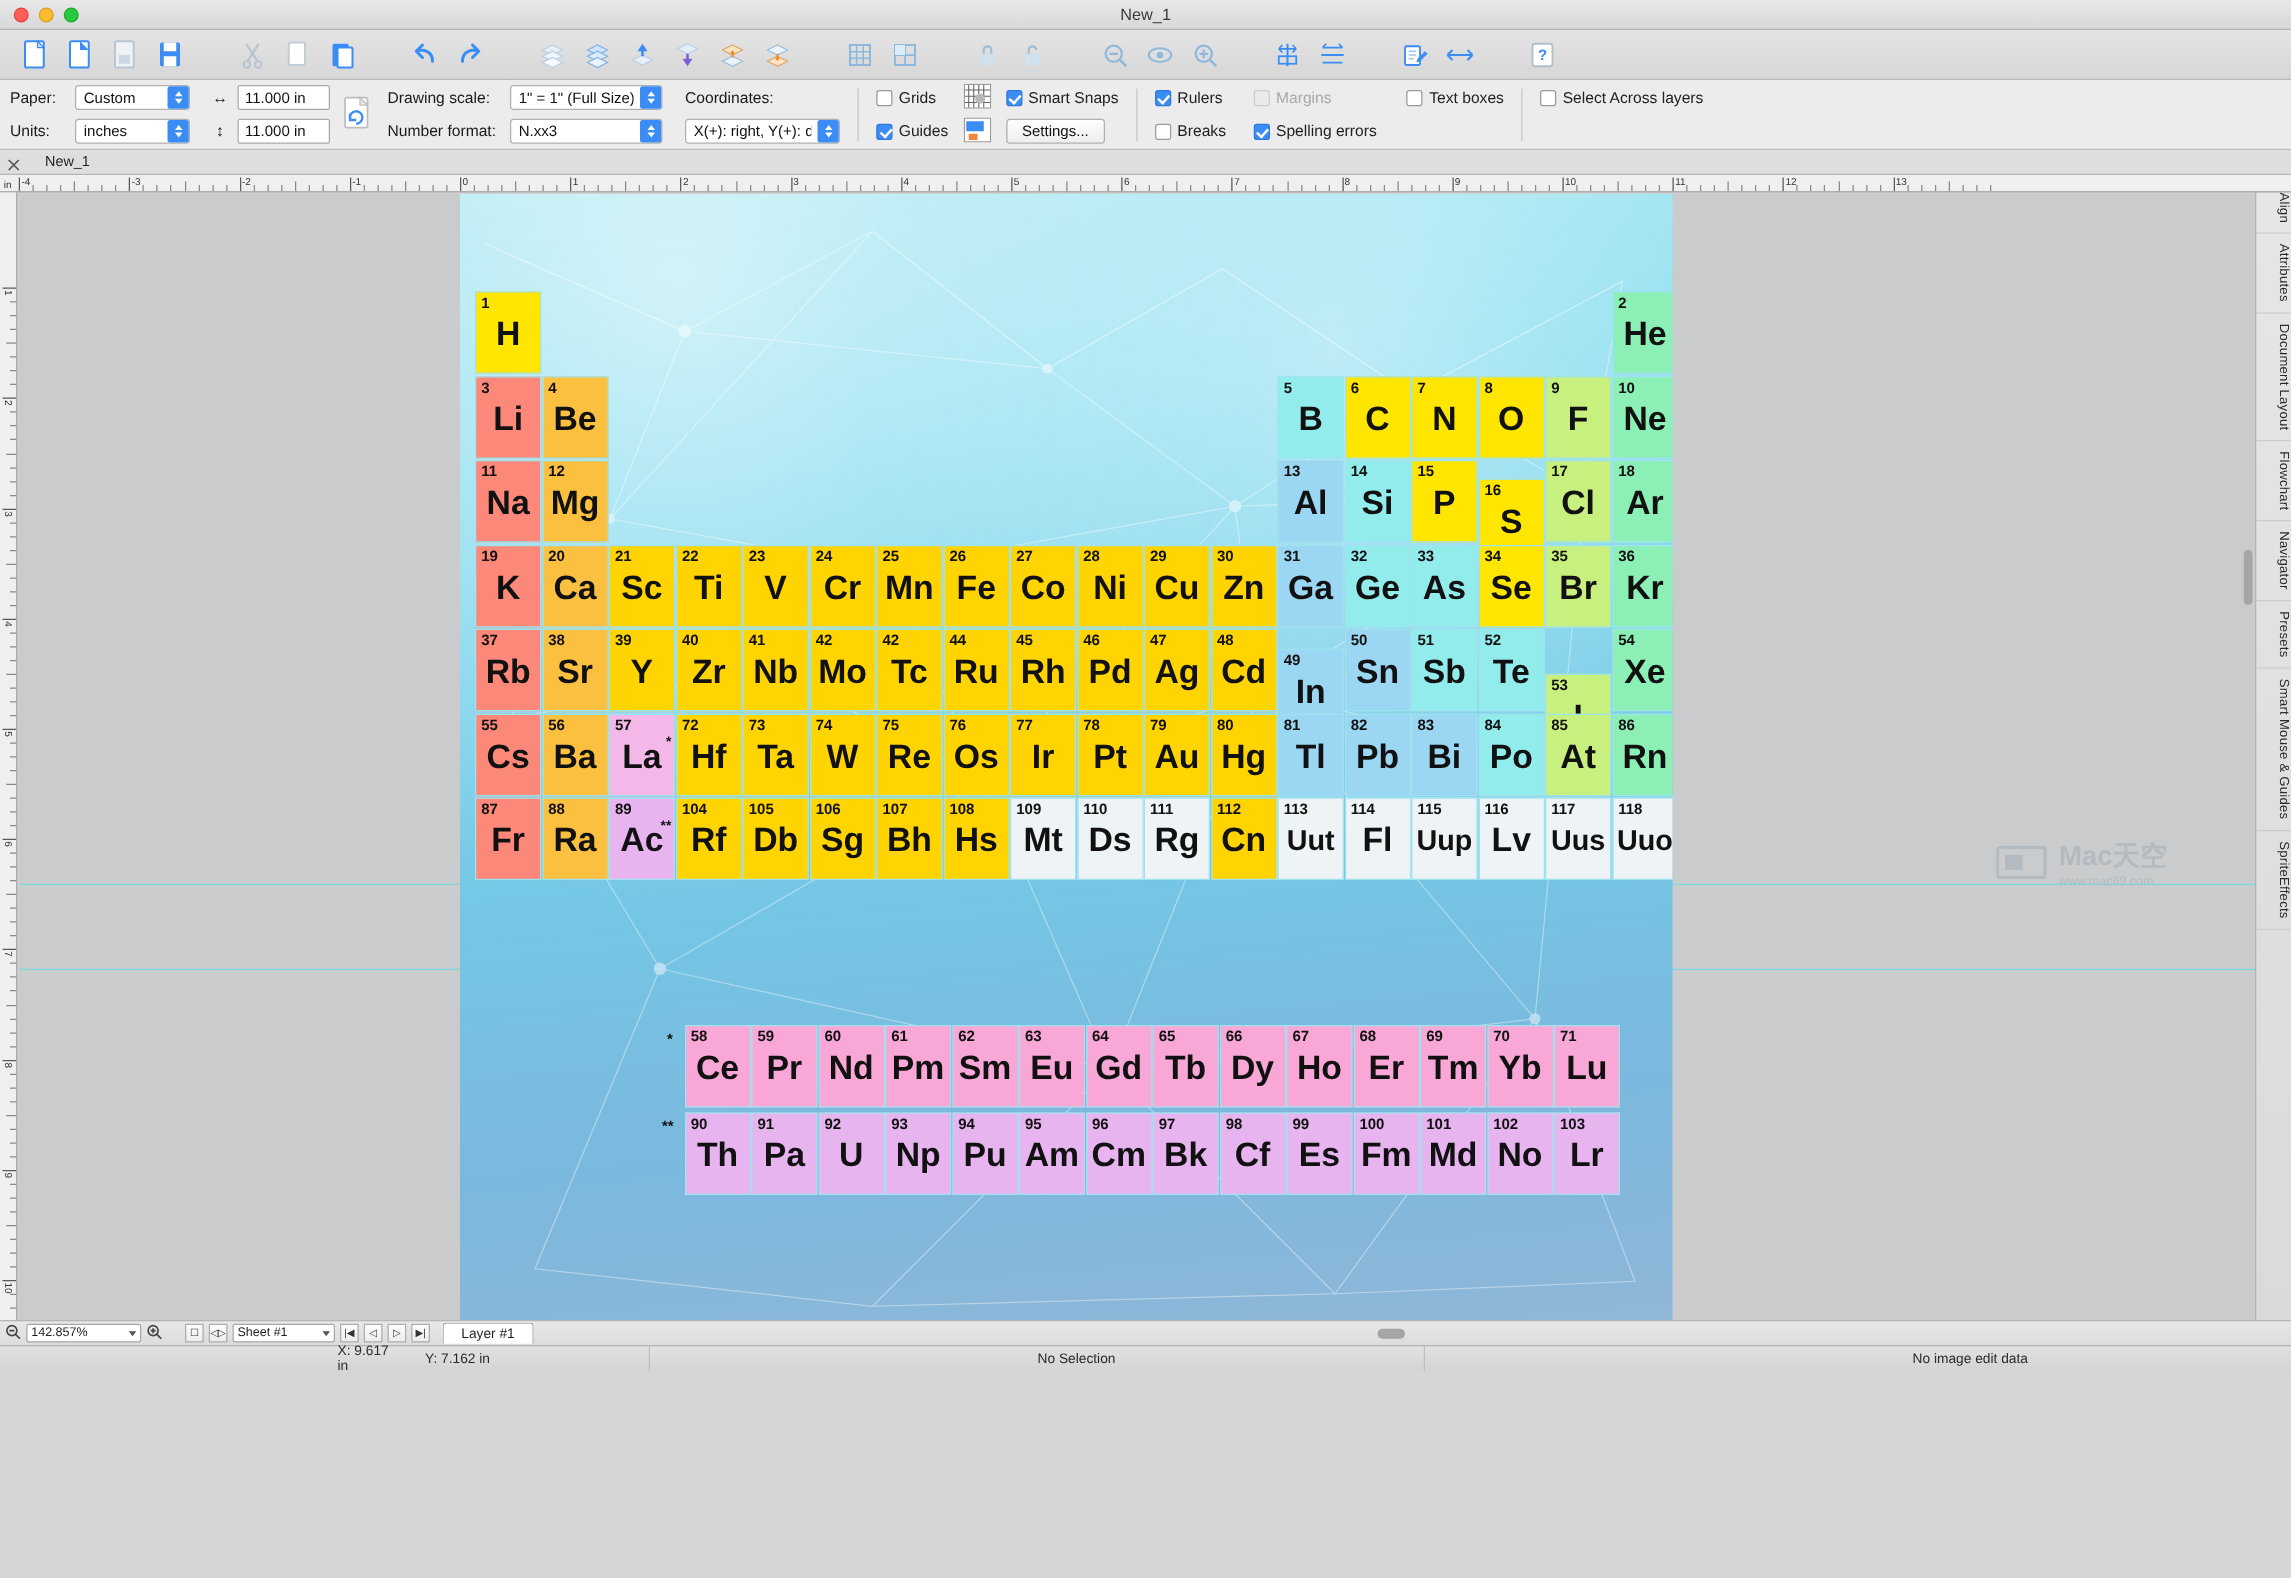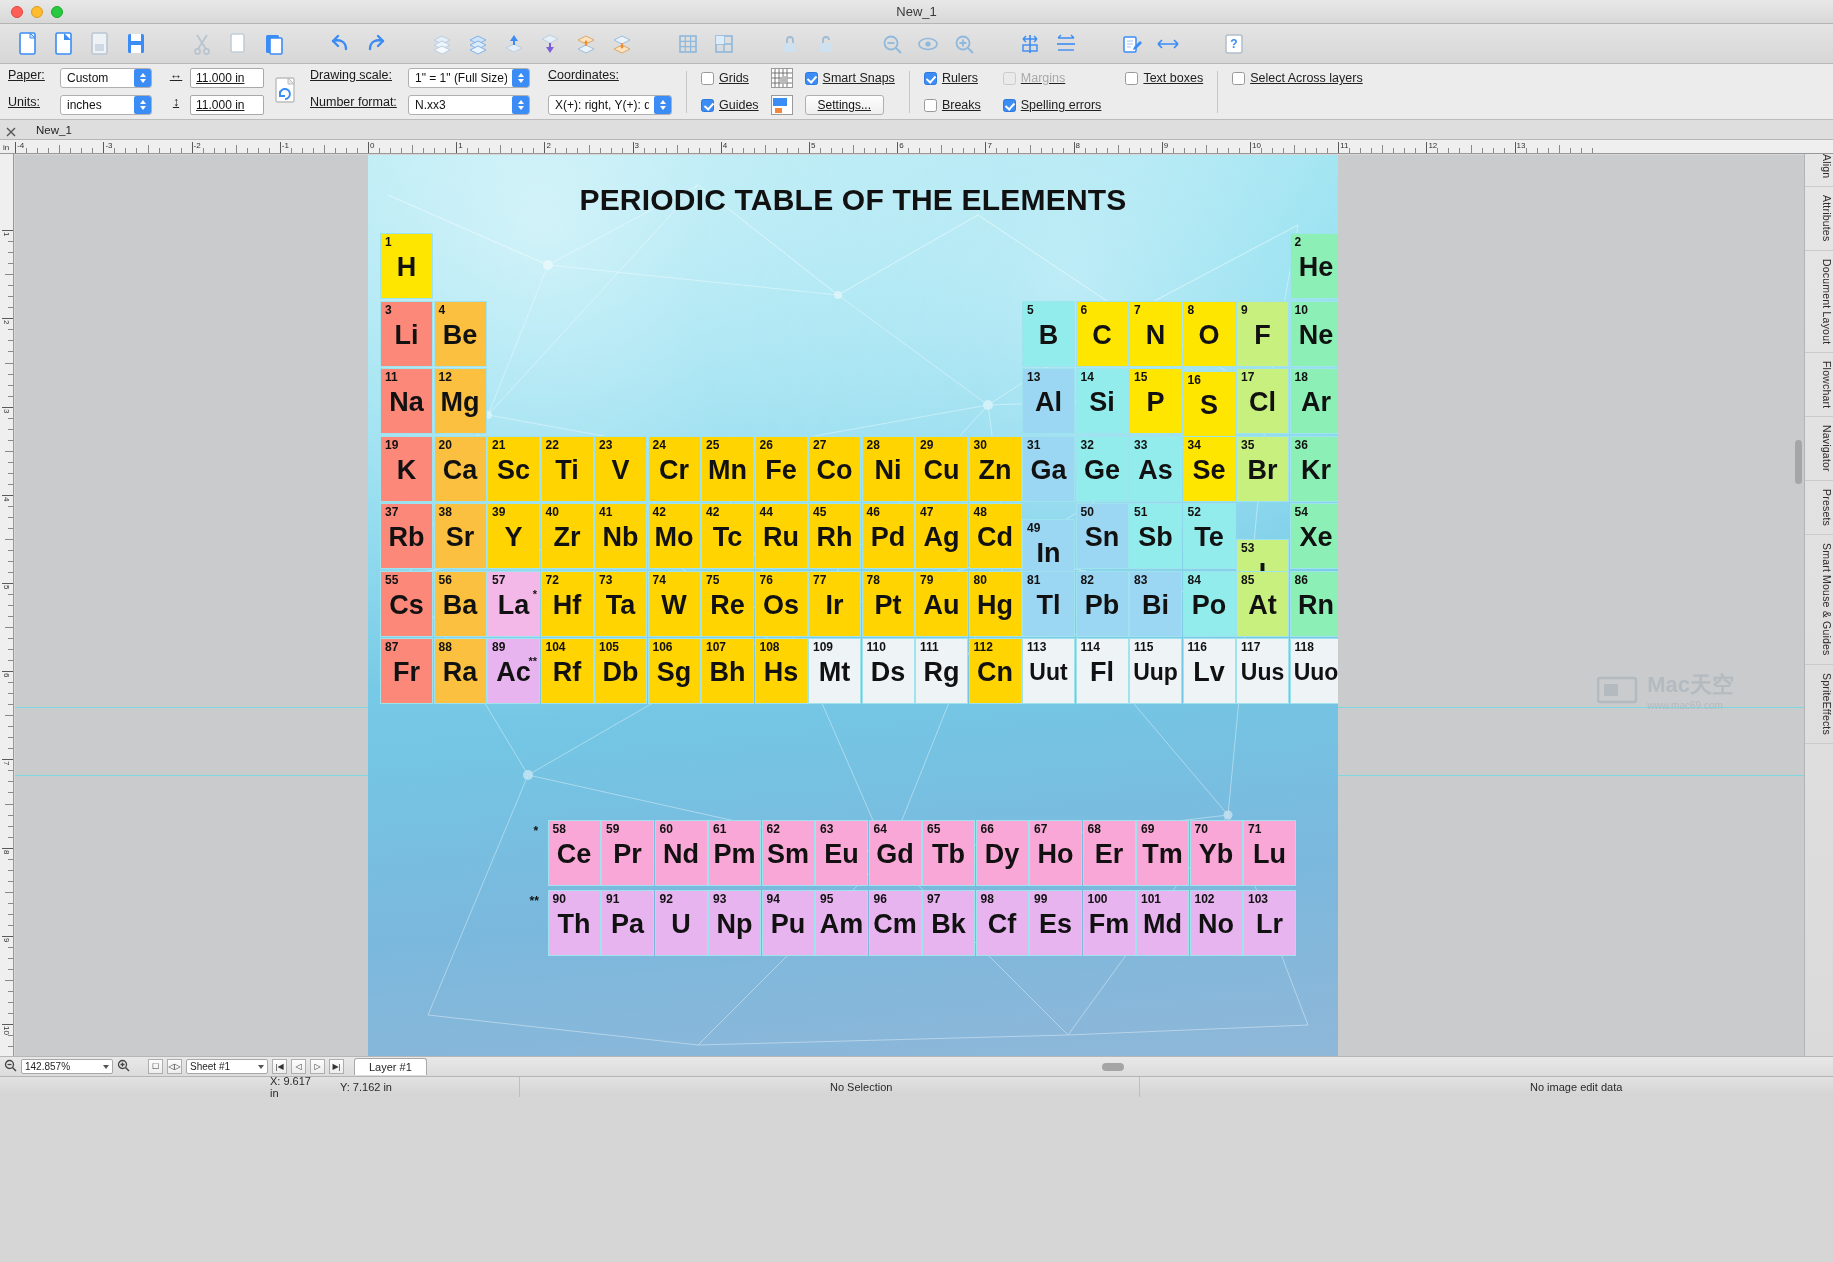--- a/index.html
+++ b/index.html
@@ -40,21 +40,21 @@
   }
   .tsep{ width:30px; }
   .tbtn svg{ display:block; }
 
   
   .optbar{
     height:56px; background:#ececec; border-bottom:1px solid #bcbcbc;
     display:flex; align-items:center; padding:0 8px; font-size:12.5px; color:#222;
   }
   .opt-col{ display:flex; flex-direction:column; gap:6px; justify-content:center; }
-  .opt-row{ display:flex; gap:6px; height:21px;text-decoration:underline; }
+  .opt-row{ display:flex; align-items:center; gap:6px; height:21px; }
   .lbl{ color:#1a1a1a; }
 
   select.mac, .fakeselect{
     -webkit-appearance:none; appearance:none;
     height:20px; border:1px solid #b0b0b0; border-radius:3px;
     background:#fff; font-size:12px; font-family:"Liberation Sans",sans-serif;
     padding:0 22px 0 6px; color:#111; position:relative;
   }
   .selwrap{ position:relative; display:inline-block; }
   .selwrap .arrows{
@@ -919,21 +919,20 @@
             <circle cx="420" cy="470" r="5"></circle>
           <circle cx="640" cy="400" r="4"></circle>
             <circle cx="160" cy="620" r="5"></circle>
           <circle cx="520" cy="700" r="4"></circle>
             <circle cx="860" cy="660" r="4.5"></circle>
           <circle cx="250" cy="380" r="3.5"></circle>
             <circle cx="880" cy="450" r="3.5"></circle>
         </g>
       </svg>
 
-      <div class="pt-title">PERIODIC TABLE OF THE ELEMENTS</div>
 
       <div class="ptable" id="ptable">
           <div class="el" style="left: 0px; top: 0px; background: rgb(255, 230, 0);">
             <span class="num">1</span>
             <span class="sym">H</span>
           </div>
           <div class="el" style="left: 909.5px; top: 0px; background: rgb(140, 240, 182);">
             <span class="num">2</span>
             <span class="sym">He</span>
           </div>
@@ -982,21 +981,21 @@
             <span class="sym">Al</span>
           </div>
           <div class="el" style="left: 695.5px; top: 135px; background: rgb(147, 236, 236);">
             <span class="num">14</span>
             <span class="sym">Si</span>
           </div>
           <div class="el" style="left: 749px; top: 135px; background: rgb(255, 230, 0);">
             <span class="num">15</span>
             <span class="sym">P</span>
           </div>
-          <div class="el" style="left: 802.5px; top: 138px; background: rgb(255, 230, 0); padding-left: 13px;">
+          <div class="el" style="left: 802.5px; top: 150px; background: rgb(255, 230, 0); padding-left: 13px;">
             <span class="num">16</span>
             <span class="sym">S</span>
           </div>
           <div class="el" style="left: 856px; top: 135px; background: rgb(200, 240, 126);">
             <span class="num">17</span>
             <span class="sym">Cl</span>
           </div>
           <div class="el" style="left: 909.5px; top: 135px; background: rgb(140, 240, 182);">
             <span class="num">18</span>
             <span class="sym">Ar</span>

